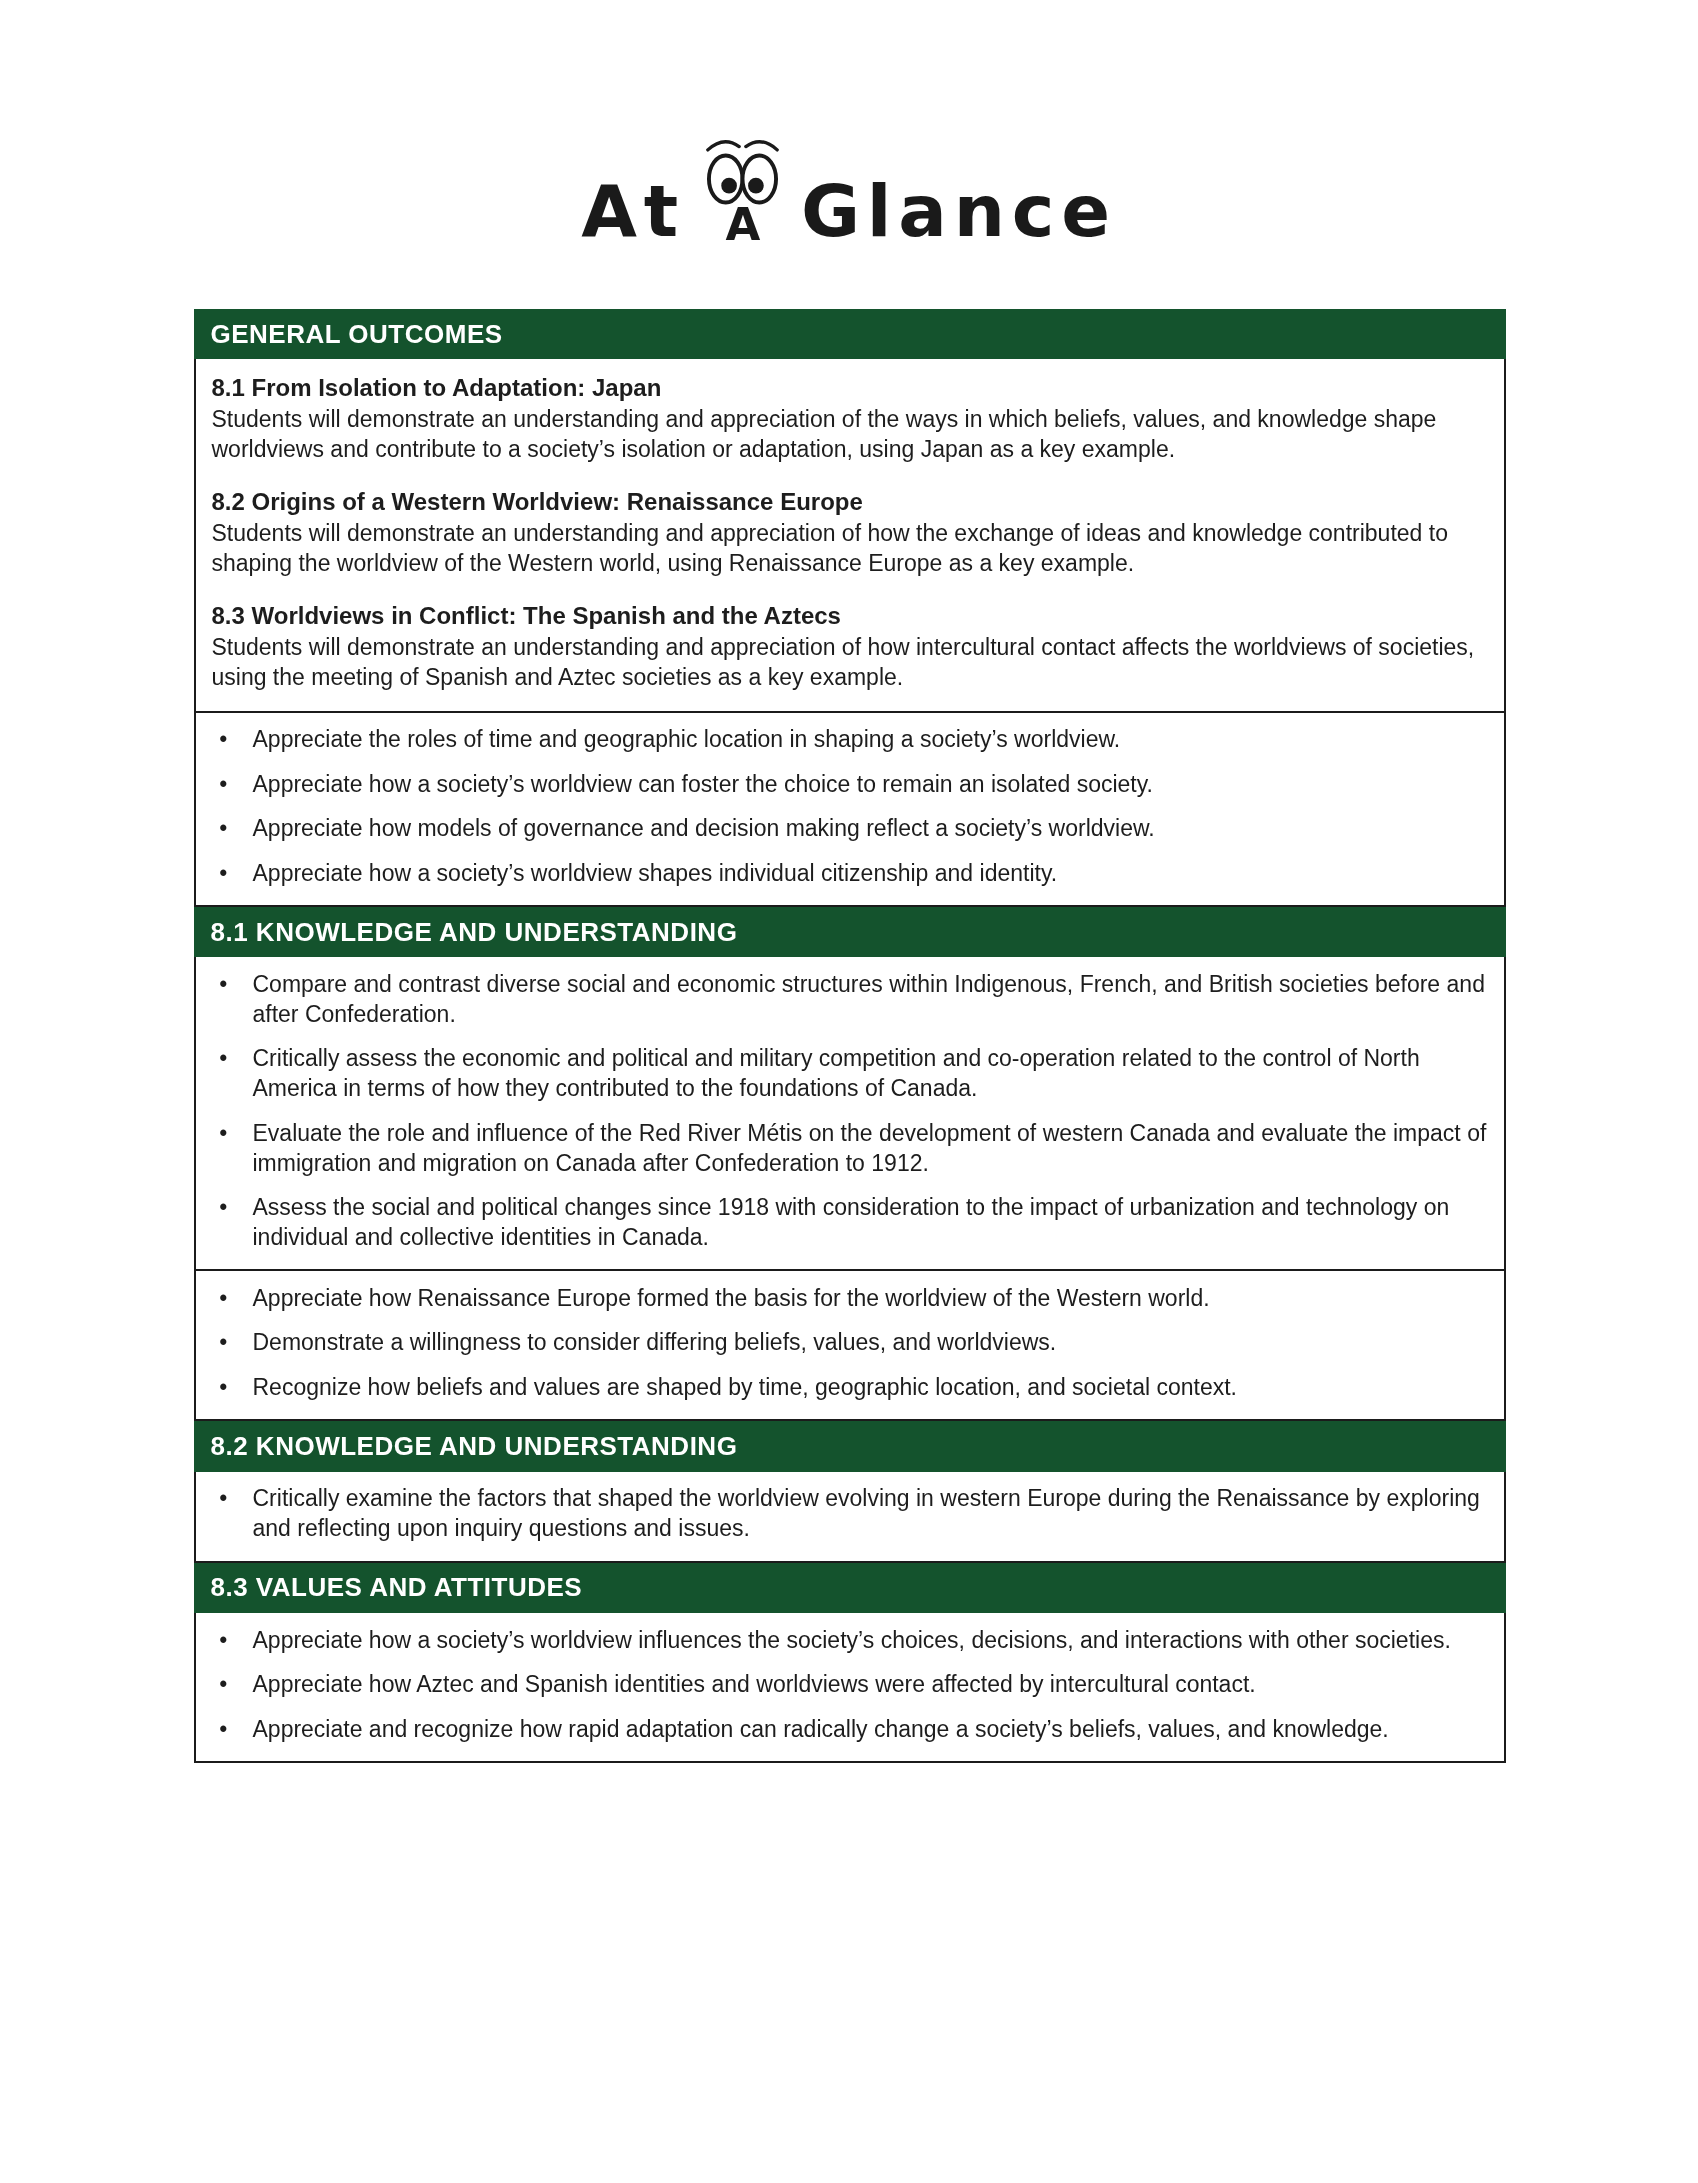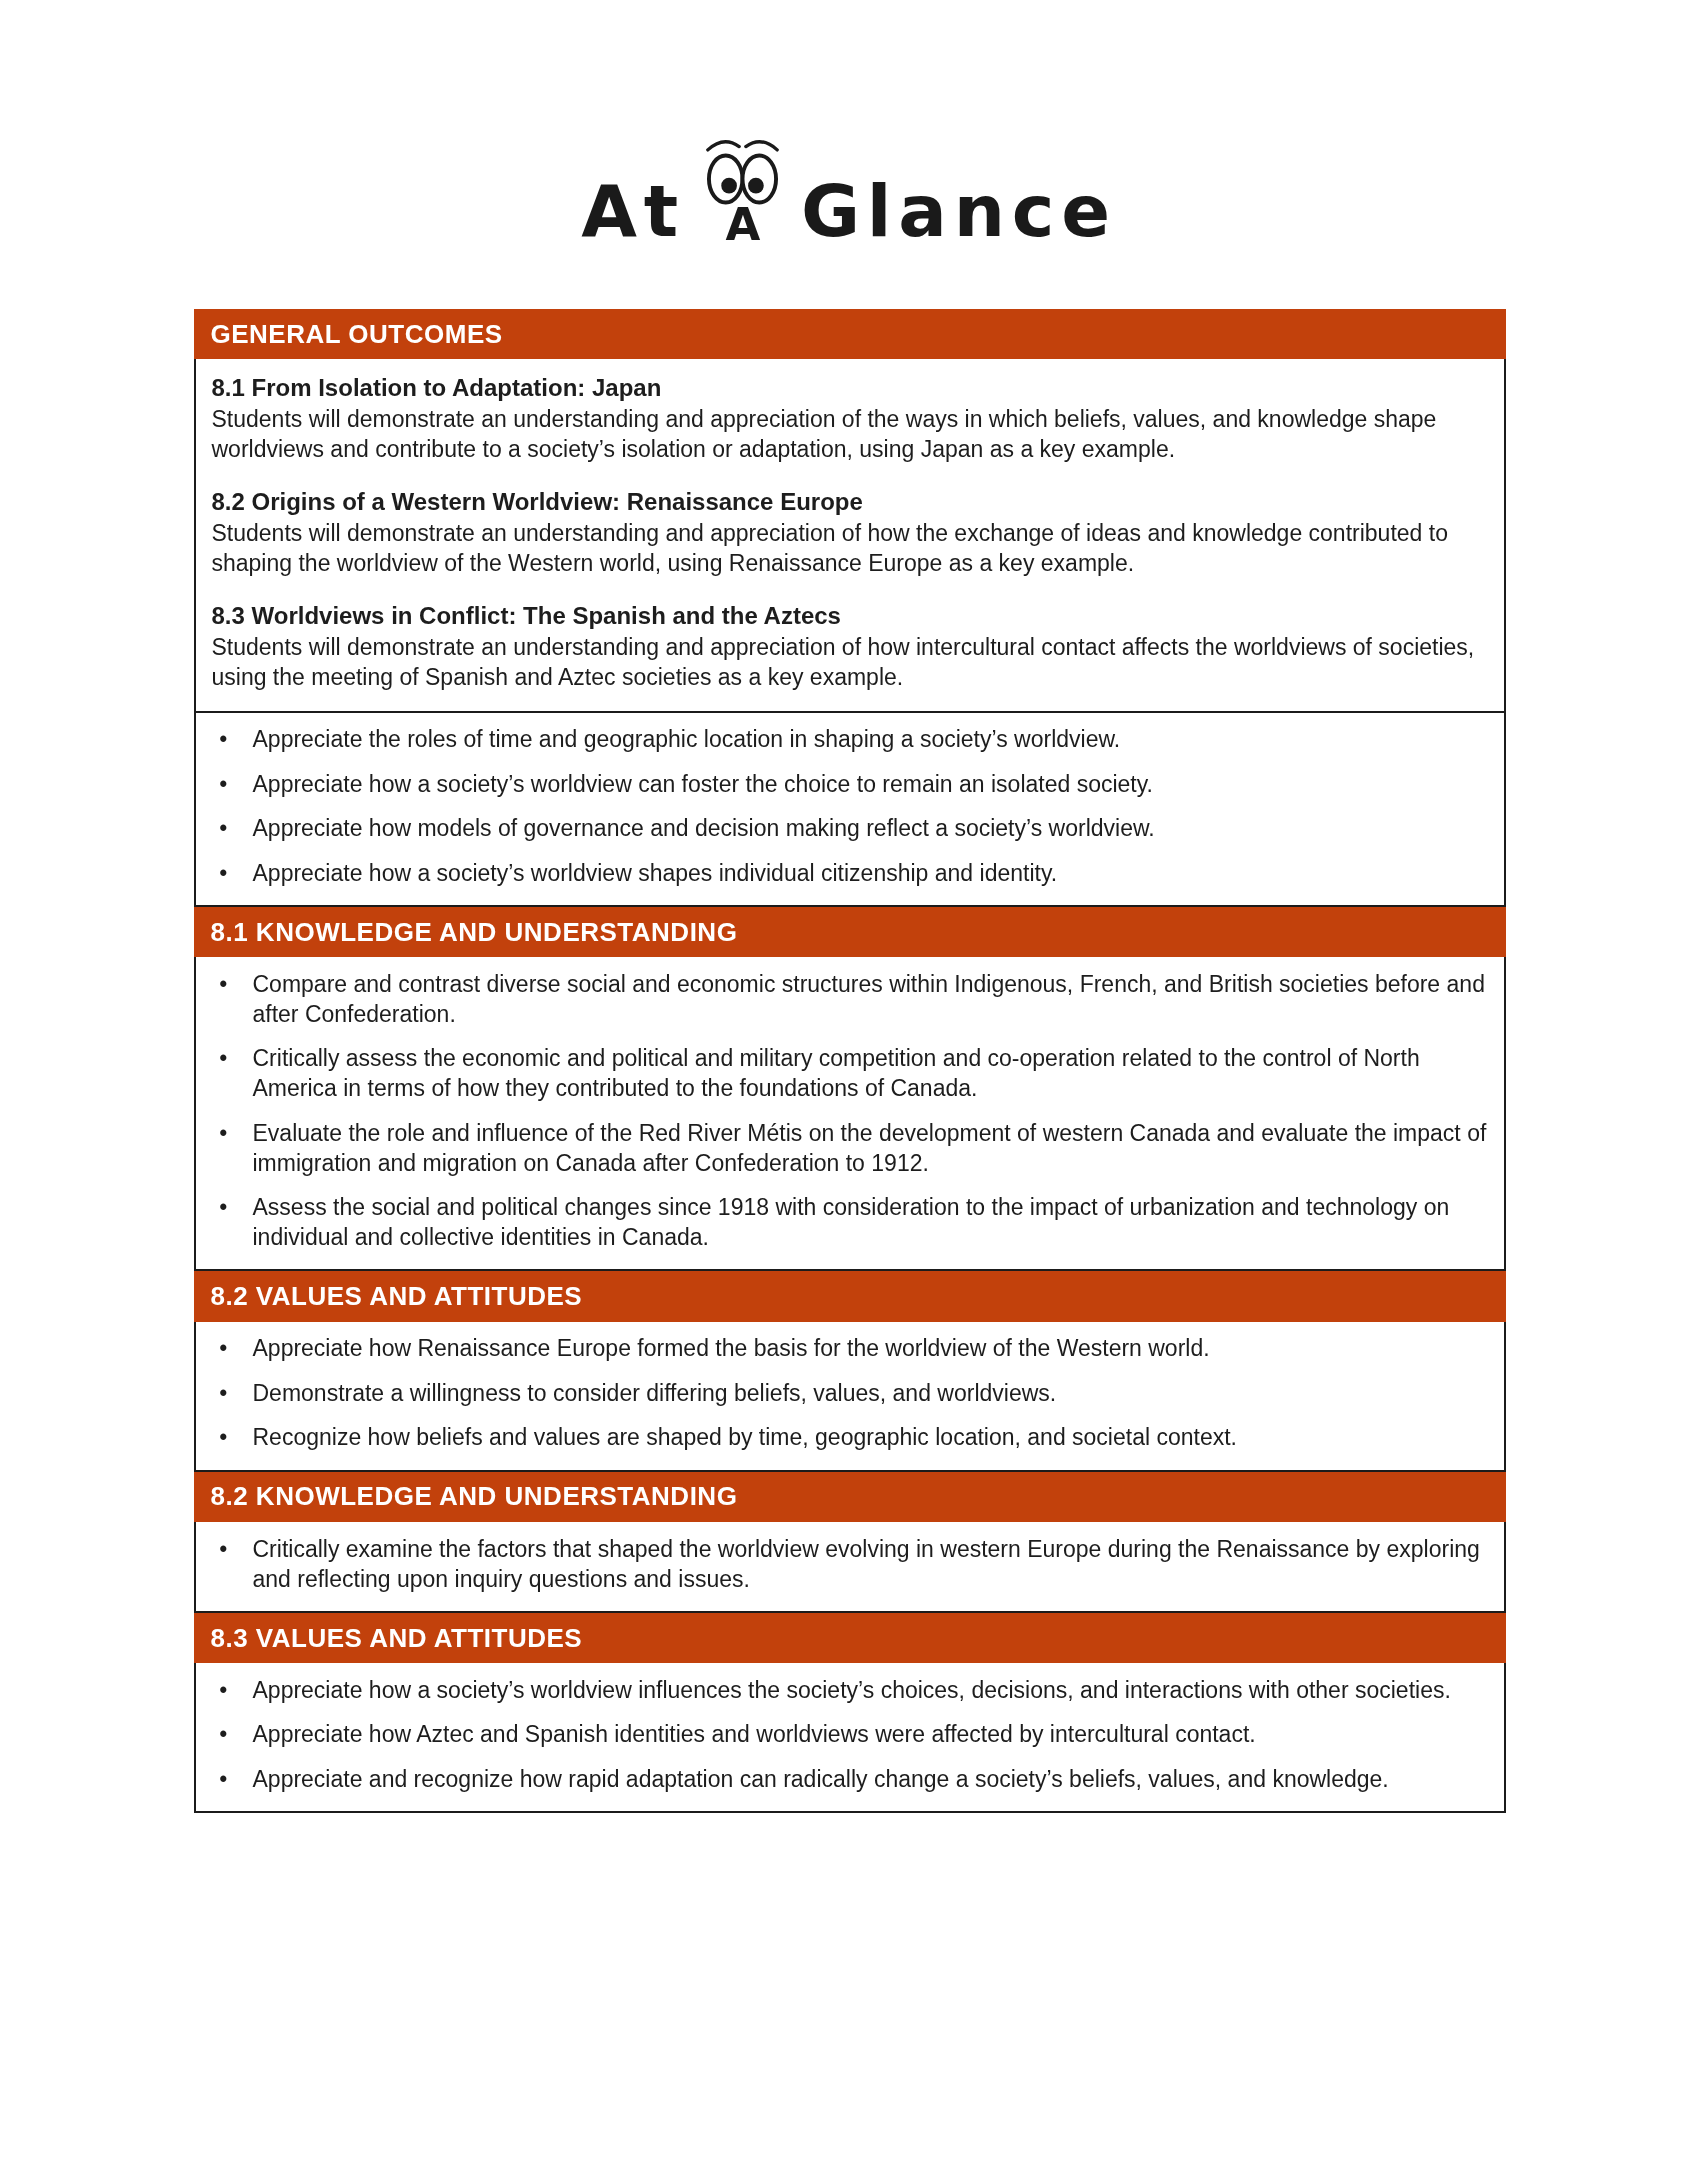--- a/index.html
+++ b/index.html
@@ -24,21 +24,21 @@
   .logo-mid { display: flex; flex-direction: column; align-items: center; }
   .eyes-svg { width: 85px; height: 72px; margin-bottom: -1.9px; }
   .logo-a {
     font-family: "DejaVu Sans", sans-serif;
     font-size: 45px; font-weight: 700; line-height: 0.95; color: #1a1a1a;
   }
 
   
   .outcomes { position: absolute; left: 194px; top: 309px; width: 1312px; }
   .sec-header {
-    background: #c2410c; color: #ffffff;
+    background: #14532d; color: #ffffff;
     font-weight: 700; font-size: 26px; letter-spacing: 0.5px;
     padding: 9.7px 16.5px;
   }
   .sec-body {
     border: 2.9px solid #1b1b1b; border-top: none;
     padding: 12.6px 17.5px 13.6px 15.5px;
     font-size: 23px; line-height: 1.3; color: #1d1d1d;
   }
   .block { margin-bottom: 21.3px; }
   .block:last-child { margin-bottom: 3.9px; }
@@ -133,21 +133,20 @@
             <span class="dot">•</span>
             <span class="bullet-text">Evaluate the role and influence of the Red River Métis on the development of western Canada and evaluate the impact of immigration and migration on Canada after Confederation to 1912.</span>
           </div>
           <div class="bullet-item">
             <span class="dot">•</span>
             <span class="bullet-text">Assess the social and political changes since 1918 with consideration to the impact of urbanization and technology on individual and collective identities in Canada.</span>
           </div>
         </div>
       </section>
       <section class="sec">
-        <div class="sec-header">8.2 VALUES AND ATTITUDES</div>
         <div class="sec-body">
           <div class="bullet-item">
             <span class="dot">•</span>
             <span class="bullet-text">Appreciate how Renaissance Europe formed the basis for the worldview of the Western world.</span>
           </div>
           <div class="bullet-item">
             <span class="dot">•</span>
             <span class="bullet-text">Demonstrate a willingness to consider differing beliefs, values, and worldviews.</span>
           </div>
           <div class="bullet-item">

